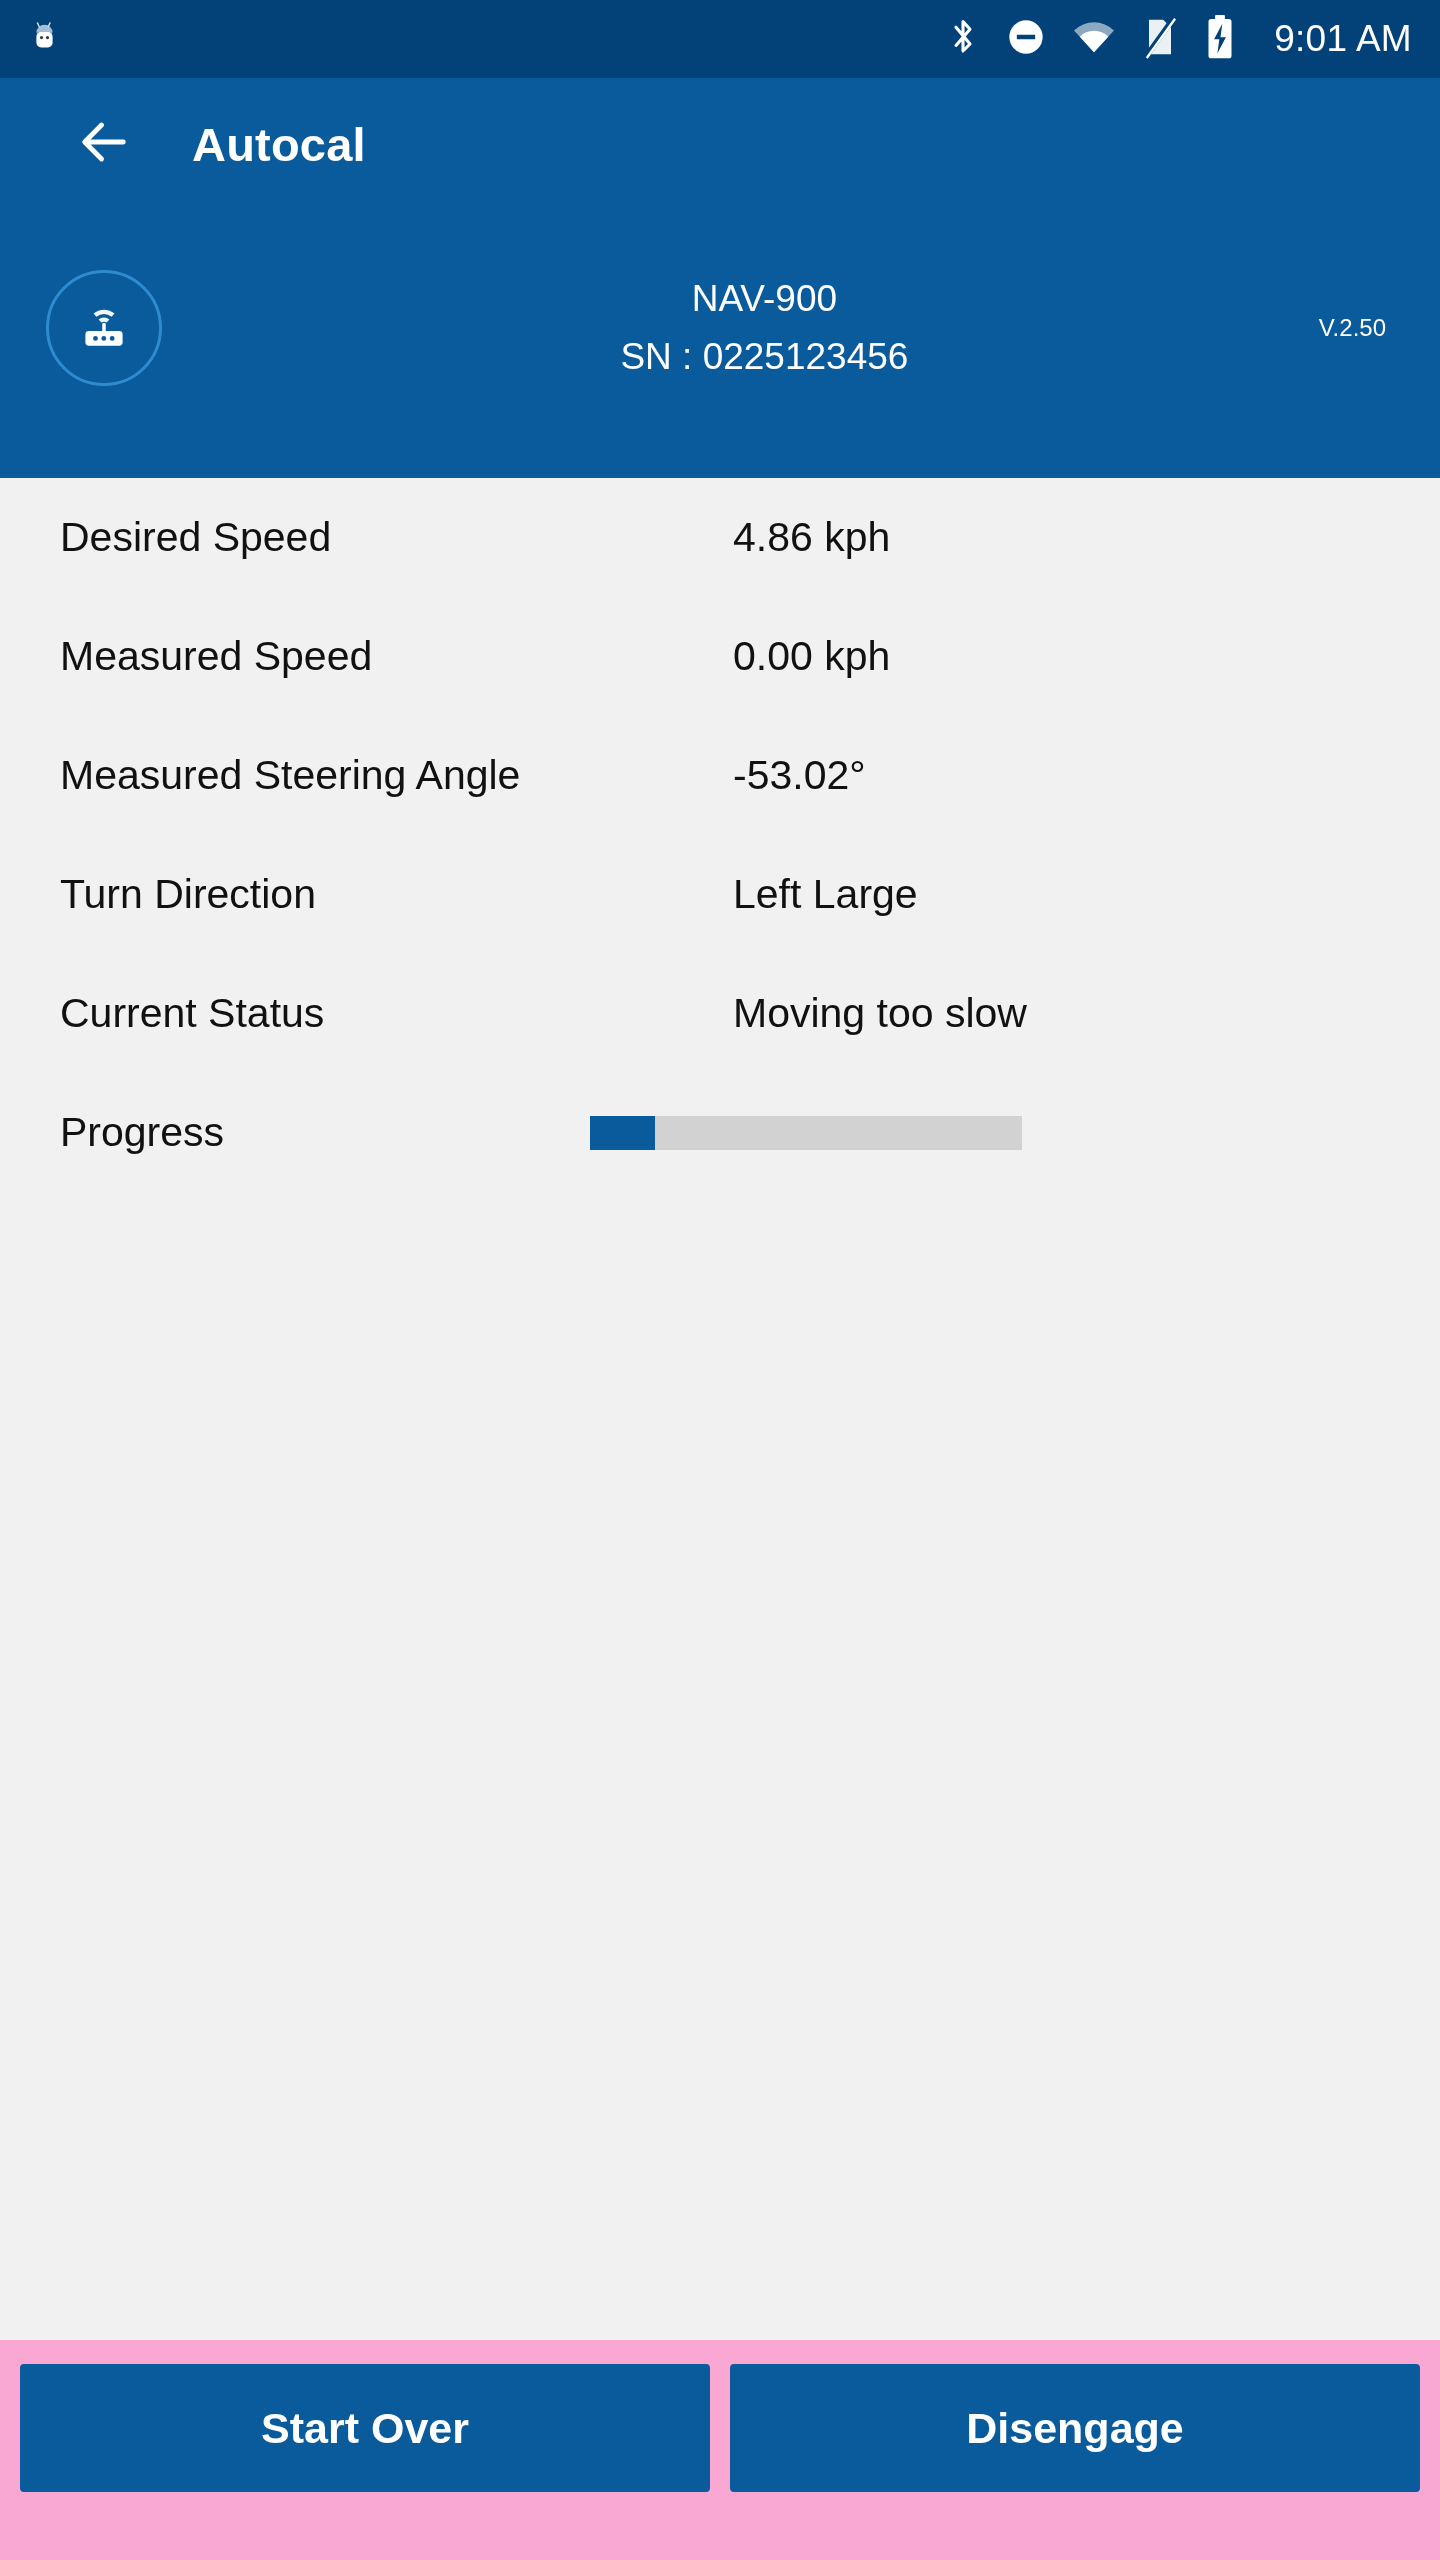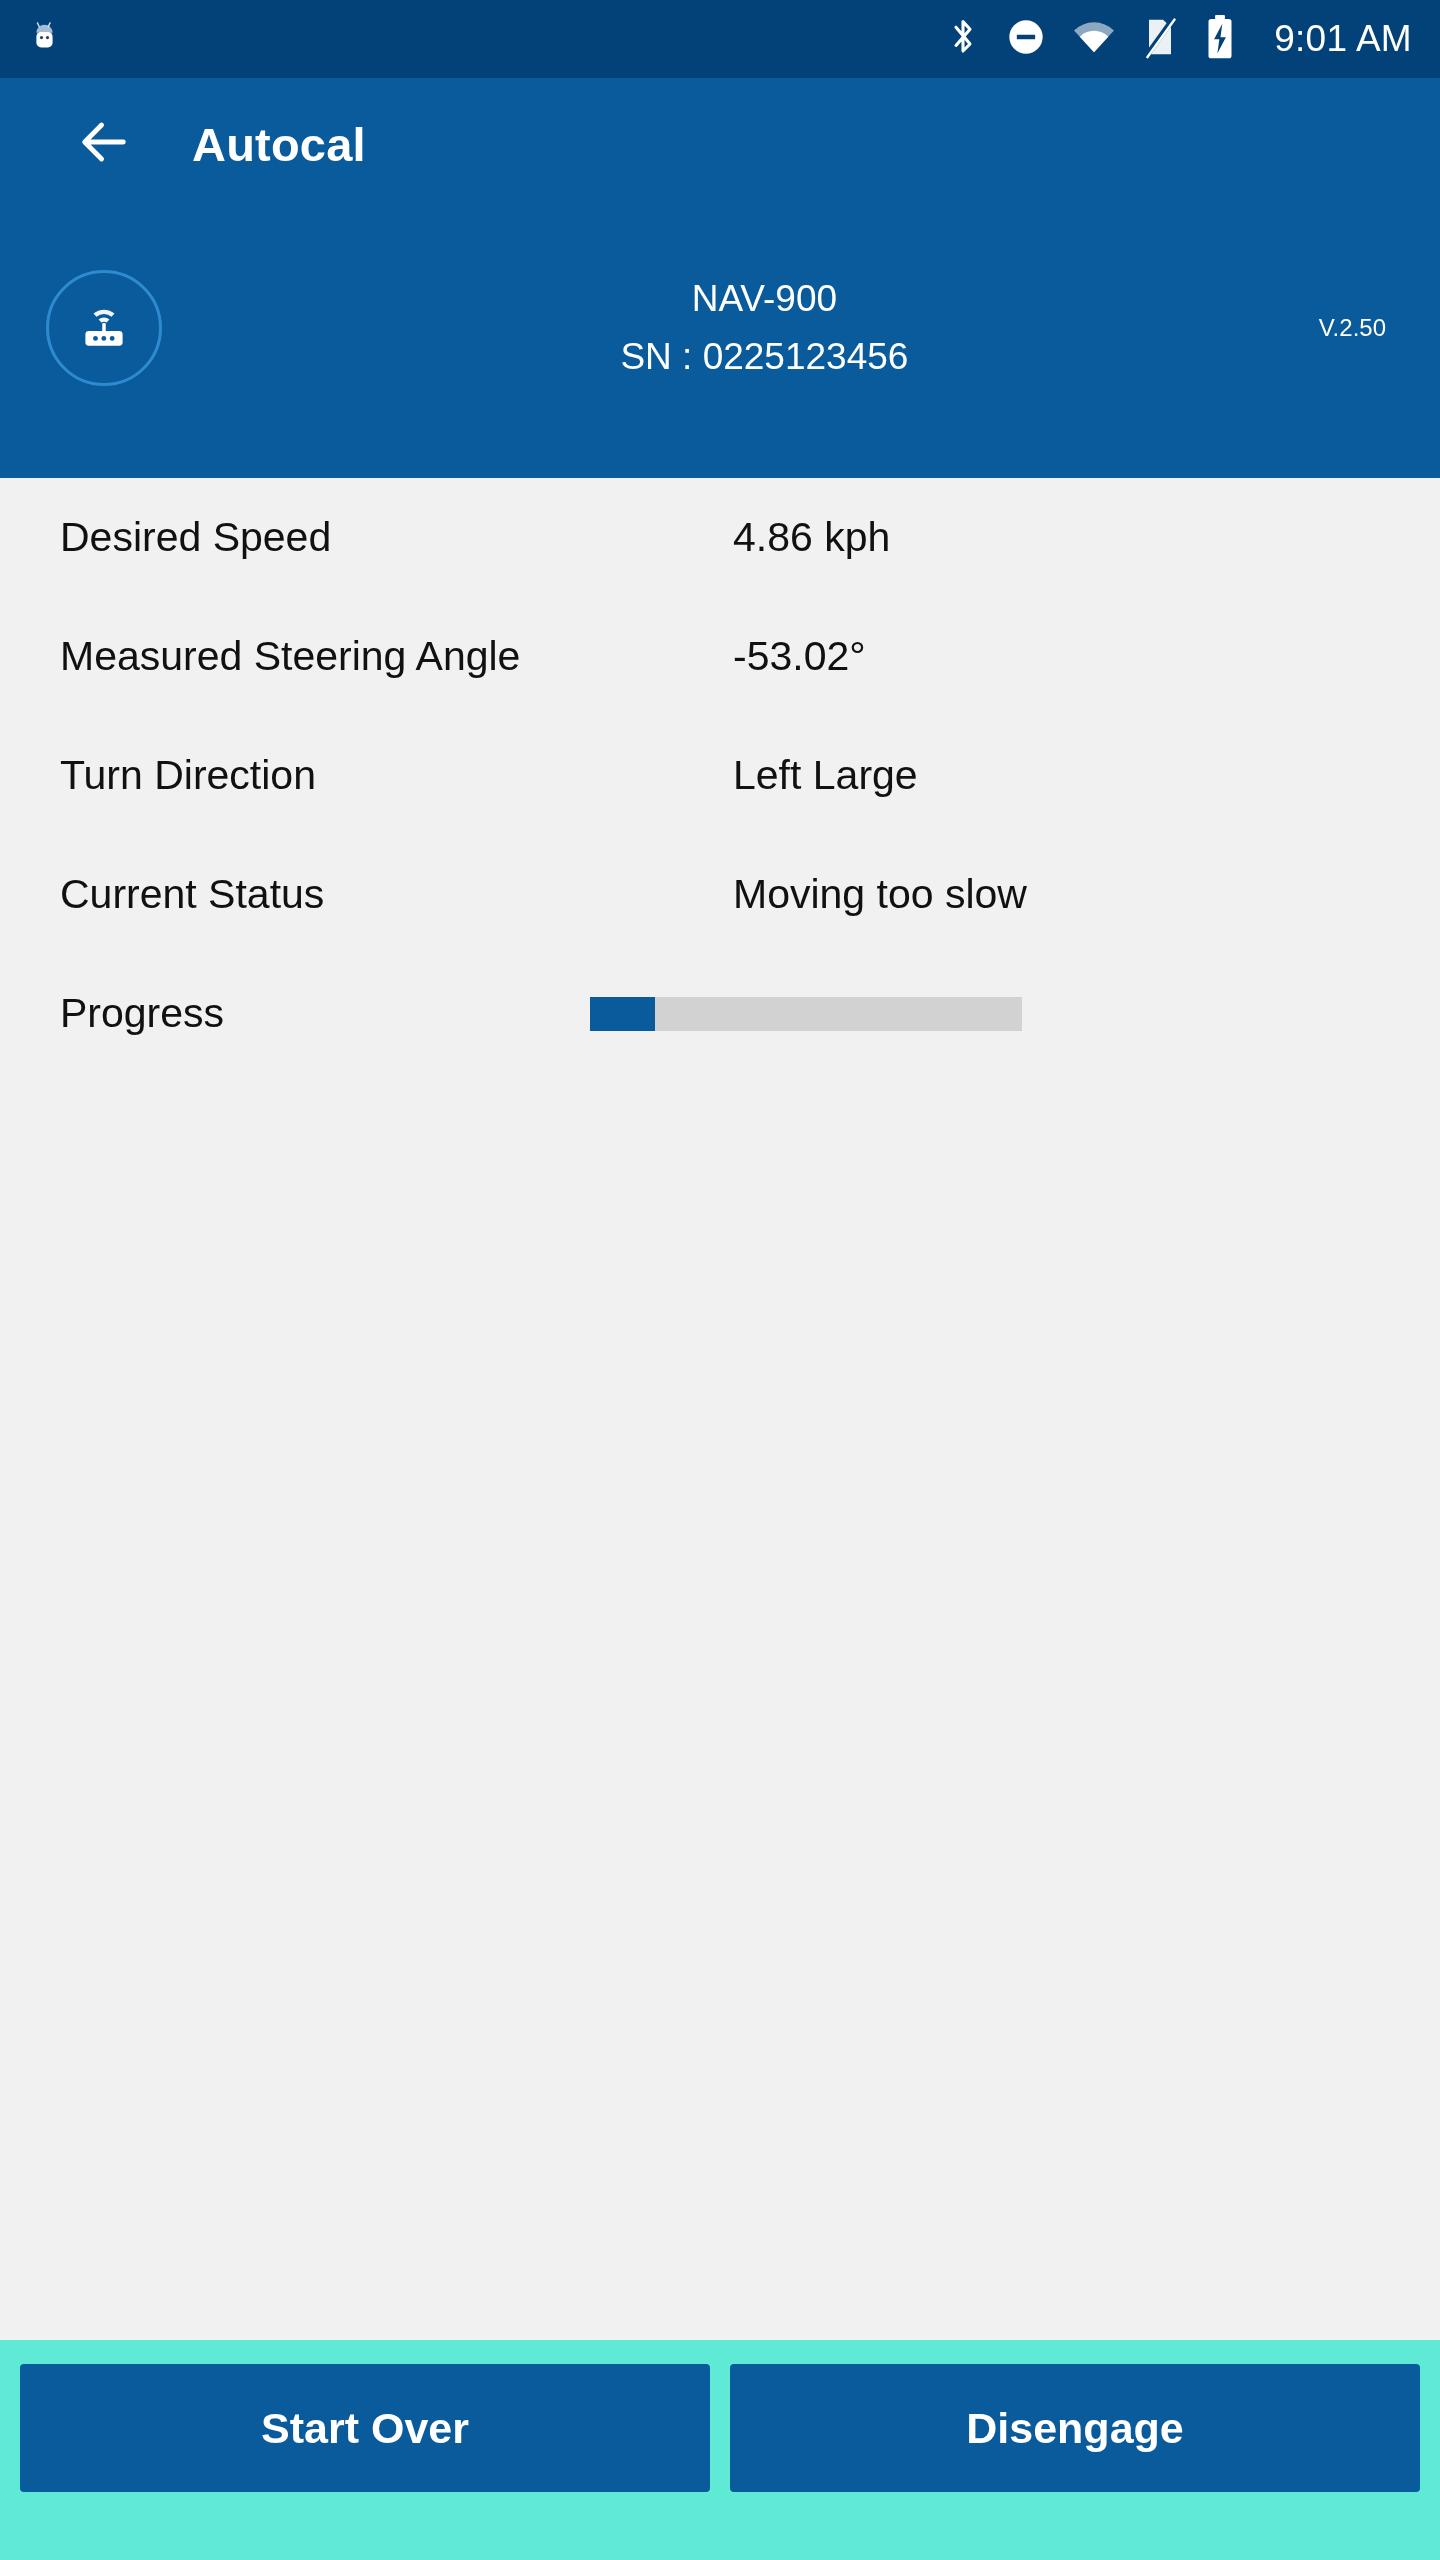--- a/index.html
+++ b/index.html
@@ -2,21 +2,21 @@
 <html><head>
 <meta charset="utf-8">
 <style>
   * { margin:0; padding:0; box-sizing:border-box; }
   html, body {
     width:1440px; height:2560px;
     background:#f1f1f1;
     font-family:"Liberation Sans", sans-serif;
     overflow:hidden;
   }
-  .screen { position:relative; width:1440px; height:2560px; background:#5eead4; }
+  .screen { position:relative; width:1440px; height:2560px; background:#f9a8d4; }
 
   
   .statusbar {
     position:absolute; left:0; top:0; width:1440px; height:78px;
     background:#034278;
     display:flex; align-items:center; justify-content:space-between;
     padding:0 28px 0 28px;
   }
   .sb-left { display:flex; align-items:center; }
   .sb-right { display:flex; align-items:center; gap:26px; }
@@ -206,20 +206,24 @@
     </div>
   </div>
 
   <div class="content">
 
     <div class="row">
       <div class="row-label">Desired Speed</div>
       <div class="row-value">4.86 kph</div>
     </div>
 
+    <div class="row">
+      <div class="row-label">Measured Speed</div>
+      <div class="row-value">0.00 kph</div>
+    </div>
 
     <div class="row">
       <div class="row-label">Measured Steering Angle</div>
       <div class="row-value">-53.02°</div>
     </div>
 
     <div class="row">
       <div class="row-label">Turn Direction</div>
       <div class="row-value">Left Large</div>
     </div>

